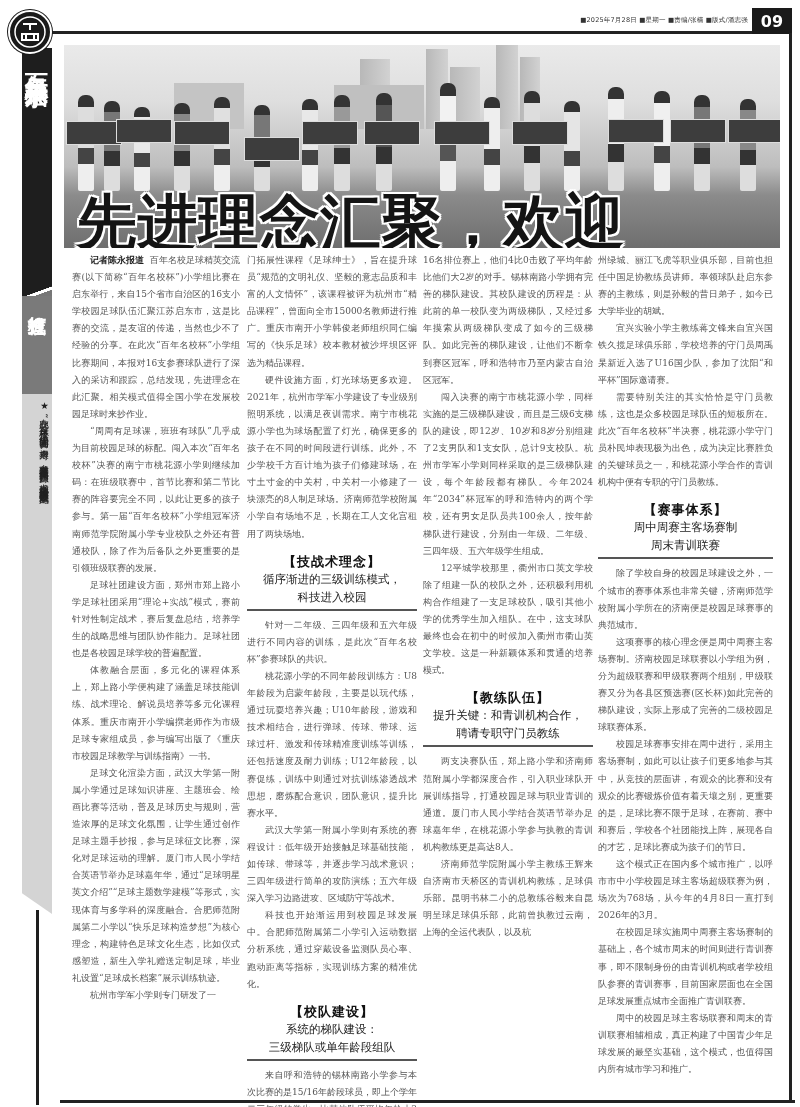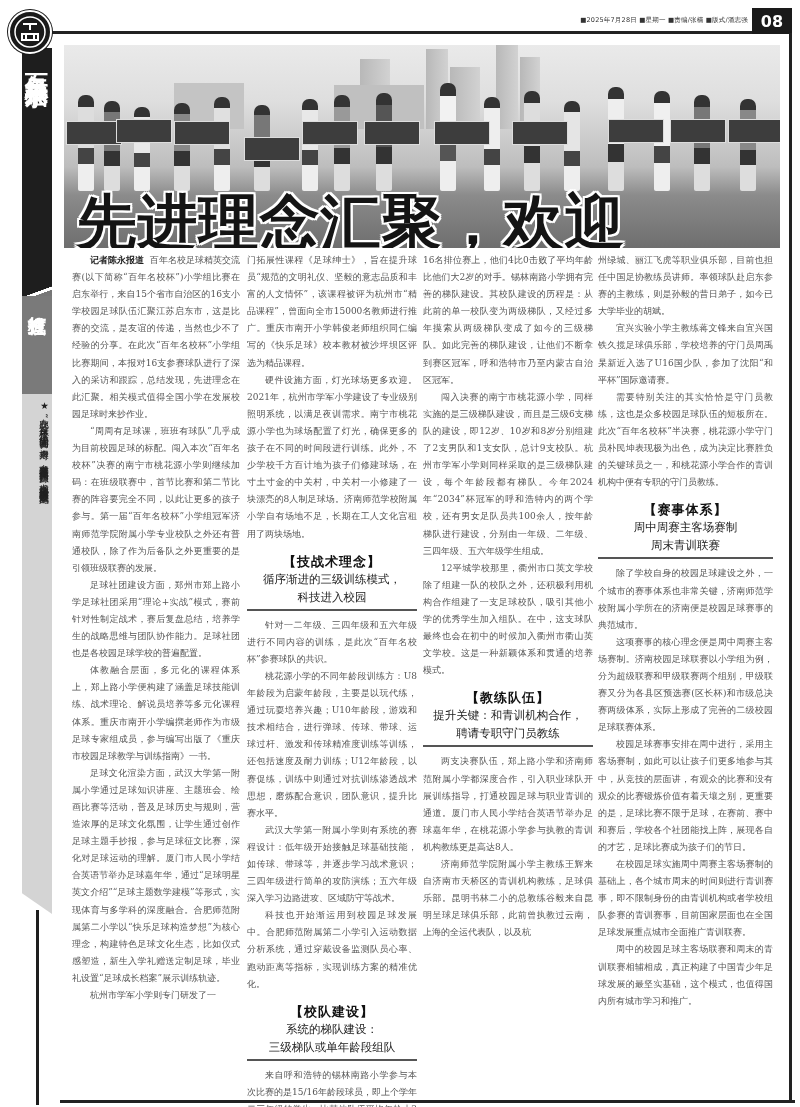--- a/index.html
+++ b/index.html
@@ -78,21 +78,21 @@
       <path d="M10 9 H24 M17 9 V15 M9 19 H25 V25 H9 Z M13 19 V25 M21 19 V25" stroke="#fff" stroke-width="2" fill="none"></path>
     </svg>
   </div>
   <div class="head-rule"></div>
   <div class="head-meta">
     <span>■2025年7月28日</span>
     <span>■星期一</span>
     <span>■责编/张楠</span>
     <span>■版式/潘志强</span>
   </div>
-  <div class="page-num">08</div>
+  <div class="page-num">09</div>
   <div class="right-frame"></div>
   <div class="bottom-frame"></div>
 
   <div class="side-dark">
     <div style="writing-mode:vertical-rl;margin:0 auto;letter-spacing:2px;">百年名校杯启示录</div>
     <div class="slash"></div>
   </div>
   <div class="side-gray-title">
     <div style="writing-mode:vertical-rl;margin:0 auto;">模式打造</div>
   </div>
@@ -194,19 +194,20 @@
     <p style="text-indent:0">州绿城、丽江飞虎等职业俱乐部，目前也担任中国足协教练员讲师。率领球队赴启东参赛的主教练，则是孙毅的昔日弟子，如今已大学毕业的胡斌。</p>
     <p>宜兴实验小学主教练蒋文锋来自宜兴国铁久揽足球俱乐部，学校培养的守门员周禹杲新近入选了U16国少队，参加了沈阳“和平杯”国际邀请赛。</p>
     <p>需要特别关注的其实恰恰是守门员教练，这也是众多校园足球队伍的短板所在。此次“百年名校杯”半决赛，桃花源小学守门员朴民坤表现极为出色，成为决定比赛胜负的关键球员之一，和桃花源小学合作的青训机构中便有专职的守门员教练。</p>
     <div class="sec">
       <div class="tag">【赛事体系】</div>
       <div class="sub">周中周赛主客场赛制</div>
       <div class="sub">周末青训联赛</div>
       <div class="rule"></div>
     </div>
     <p>除了学校自身的校园足球建设之外，一个城市的赛事体系也非常关键，济南师范学校附属小学所在的济南便是校园足球赛事的典范城市。</p>
-    <p>这项赛事的核心理念便是周中周赛主客场赛制。济南校园足球联赛以小学组为例，分为超级联赛和甲级联赛两个组别，甲级联赛又分为各县区预选赛(区长杯)和市级总决赛两级体系，实际上形成了完善的二级校园足球联赛体系。</p>
+    <p>这项赛事的核心理念便是周中周赛主客场赛制。济南校园足球联赛以小学组为例，分为超级联赛和甲级联赛两个组别，甲级联赛又分为各县区预选赛(区长杯)如此完善的梯队建设，实际上形成了完善的二级校园足球联赛体系。</p>
     <p>校园足球赛事安排在周中进行，采用主客场赛制，如此可以让孩子们更多地参与其中，从竞技的层面讲，有观众的比赛和没有观众的比赛锻炼价值有着天壤之别，更重要的是，足球比赛不限于足球，在赛前、赛中和赛后，学校各个社团能找上阵，展现各自的才艺，足球比赛成为孩子们的节日。</p>
+    <p>这个模式正在国内多个城市推广，以呼市市中小学校园足球主客场超级联赛为例，场次为768场，从今年的4月8日一直打到2026年的3月。</p>
     <p>在校园足球实施周中周赛主客场赛制的基础上，各个城市周末的时间则进行青训赛事，即不限制身份的由青训机构或者学校组队参赛的青训赛事，目前国家层面也在全国足球发展重点城市全面推广青训联赛。</p>
     <p>周中的校园足球主客场联赛和周末的青训联赛相辅相成，真正构建了中国青少年足球发展的最坚实基础，这个模式，也值得国内所有城市学习和推广。</p>
   </div>
 
 </div>
 
 </body></html>

